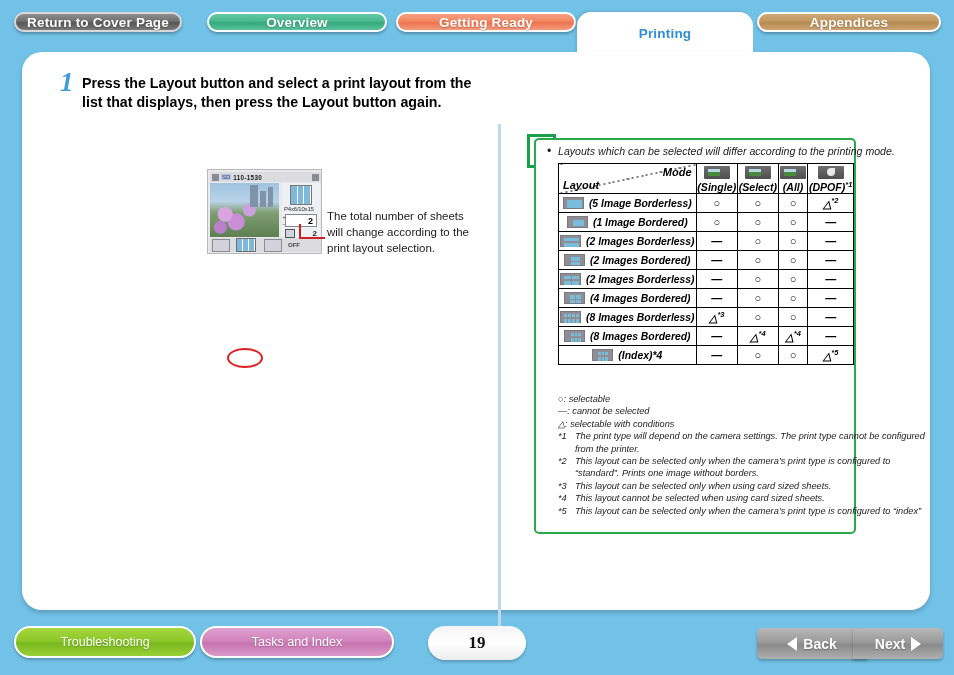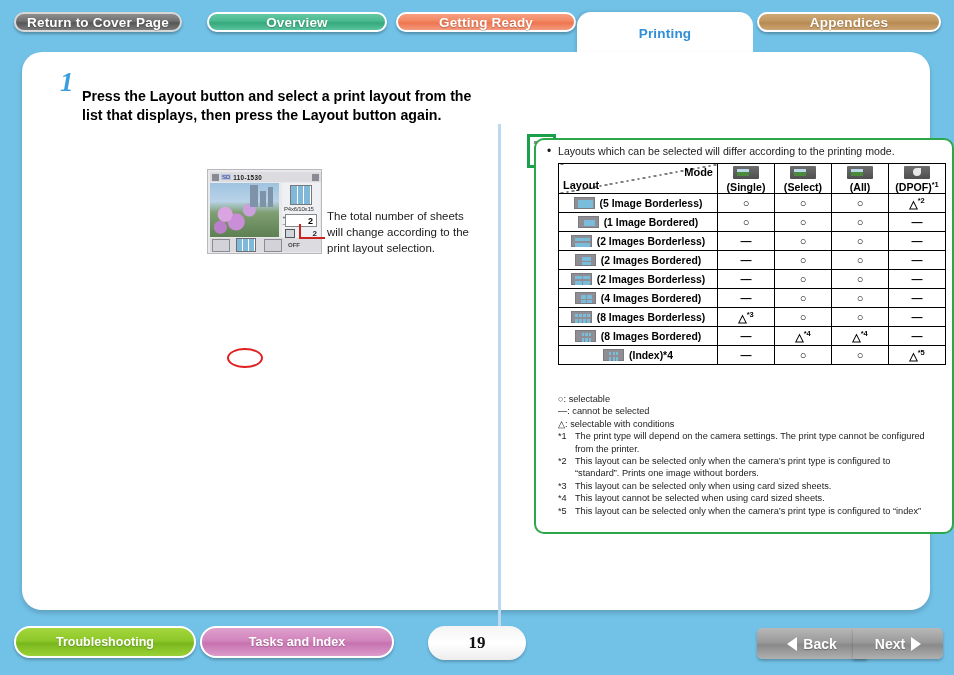--- a/index.html
+++ b/index.html
@@ -46,21 +46,21 @@
     border-radius:20px 20px 20px 20px;
     box-shadow:0 3px 5px rgba(0,0,0,.18);
   }
   
   #step-num{
     position:absolute;left:38px;top:15px;
     font-size:27px;font-weight:bold;color:#3a9ddd;
     font-family:"Liberation Serif", serif;font-style:italic;
   }
   #step-heading{
-    position:absolute;left:60px;top:35px;width:400px;
+    position:absolute;left:60px;top:22px;width:400px;
     font-size:14.2px;font-weight:bold;color:#000;line-height:19px;
   }
   
   #figure{position:absolute;left:185px;top:117px;width:115px;height:85px;}
   #lcd{
     position:absolute;left:0;top:0;width:115px;height:85px;
     background:#e9e9ec;border:1px solid #b9b9bd;box-sizing:border-box;
   }
   #lcd-top{position:absolute;left:2px;top:2px;width:111px;height:10px;
     background:#dcdce0;display:flex;align-items:center;}
@@ -108,23 +108,24 @@
   #fig-caption{
     position:absolute;left:305px;top:156px;width:150px;
     font-size:11.5px;color:#1b1b1b;line-height:16px;
   }
   #fig-leader{position:absolute;left:277px;top:185px;width:26px;height:2px;background:#cc2222;}
   #fig-leader-v{position:absolute;left:277px;top:172px;width:2px;height:15px;background:#cc2222;}
   
   #vdivider{position:absolute;left:476px;top:72px;width:3px;height:518px;background:#bcd9ef;}
   
   #notebox{
-    position:absolute;left:512px;top:86px;width:420px;height:396px;
-    border:2px solid #2aa84a;border-radius:10px;box-sizing:border-box;
+    position:absolute;left:512px;top:86px;width:322px;height:396px;
+    border:2px solid #2aa84a;border-radius:5px;box-sizing:border-box;
     background:#ffffff;
+    font-style:italic;
   }
   #note-icon{
     position:absolute;left:505px;top:82px;width:29px;height:34px;
     background:#ffffff;border:3px solid #18a04a;box-sizing:border-box;
   }
   #note-icon .ln{position:absolute;left:4px;height:3px;background:#8c8c8c;}
   #note-icon .pencil{
     position:absolute;left:11px;top:10px;width:9px;height:22px;
     background:linear-gradient(180deg,#d8cf7a 0%,#c3b95e 100%);
     border-radius:4px 4px 3px 3px;
@@ -187,21 +188,21 @@
     font-size:9.2px;color:#1b1b1b;line-height:12.4px;
   }
   #footnotes .fn{display:flex;margin-bottom:0px;}
   #footnotes .fn .mk{width:17px;flex:0 0 17px;}
   #footnotes .fn .tx{flex:1;}
   #footnotes .leg{margin-bottom:0px;}
   
   .fbtn{
     position:absolute;height:32px;border-radius:16px;
     display:flex;align-items:center;justify-content:center;
-    font-size:12.5px;font-weight:bold;color:#fff;
+    font-size:12.5px;font-weight:normal;color:#fff;
     border:2px solid #ffffff;box-sizing:border-box;
     box-shadow:0 2px 3px rgba(0,0,0,.25);
     text-shadow:0 1px 1px rgba(0,0,0,.22);
   }
   #btn-trouble{left:14px;top:626px;width:182px;
     background:linear-gradient(180deg,#a5d63c 0%,#8dc82a 45%,#79b81d 55%,#9ad136 100%);}
   #btn-tasks{left:200px;top:626px;width:194px;
     background:linear-gradient(180deg,#dfa0cd 0%,#d184bc 45%,#c773b1 55%,#dc9bca 100%);}
   #pagebox{
     position:absolute;left:428px;top:626px;width:98px;height:34px;

